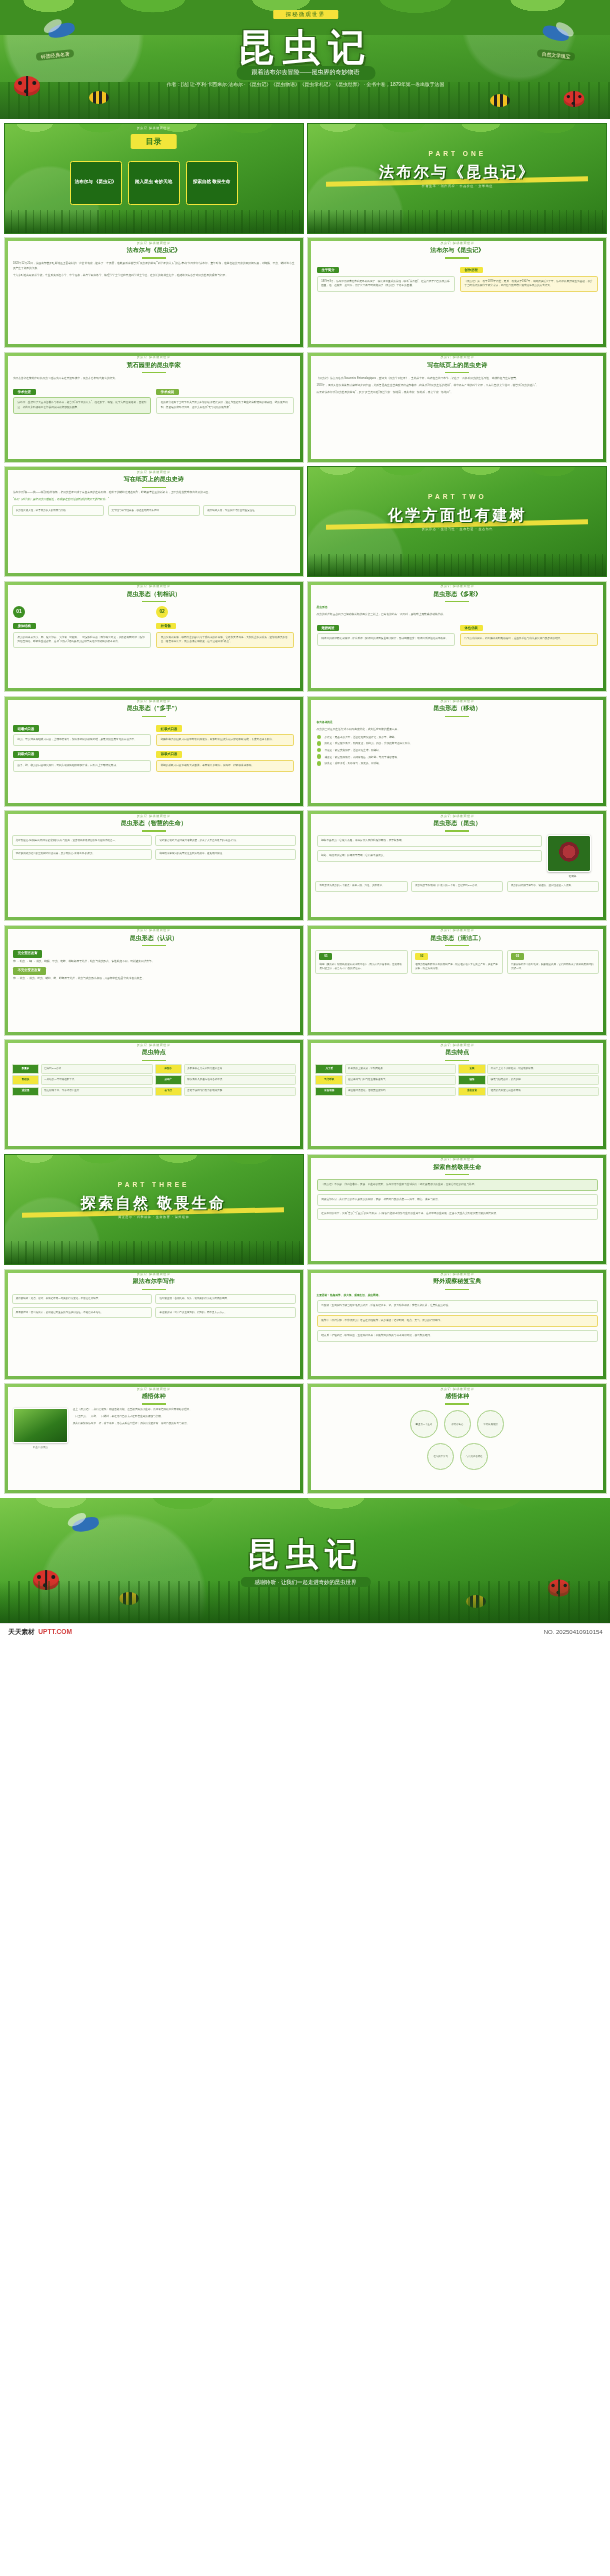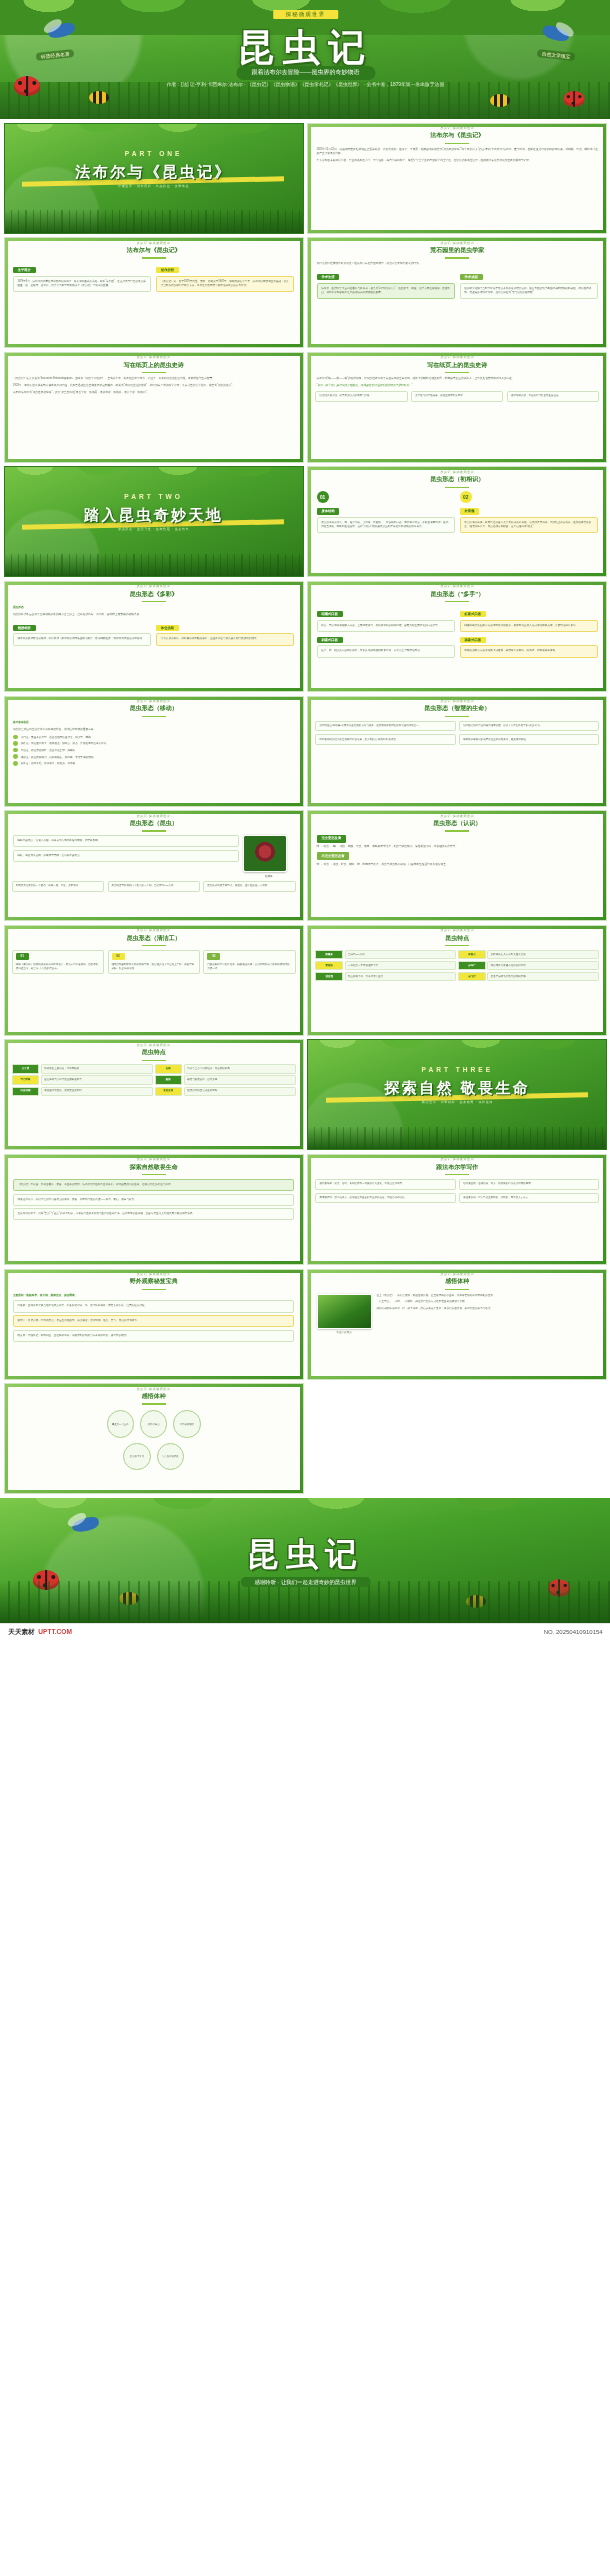--- a/index.html
+++ b/index.html
@@ -292,20 +292,32 @@
     <div class="hero-ribbon">探秘微观世界</div>
     <div class="hero-title">昆虫记</div>
     <div class="hero-sub">跟着法布尔去冒险——昆虫界的奇妙物语</div>
     <div class="hero-meta">作者：[法] 让-亨利·卡西米尔·法布尔  ·  《昆虫记》《昆虫物语》《昆虫学札记》《昆虫世界》  ·  全书十卷，1879年第一卷出版于法国</div>
     <div class="hero-badge-l">科普经典名著</div>
     <div class="hero-badge-r">自然文学瑰宝</div>
   </div>
 
   <div class="grid">
 
+    <div class="slide green">
+      <div class="topbar" style="color:#e6f6d2">昆虫记 探秘微观世界</div>
+      <div class="toc-head">目录</div>
+      <div class="toc-cards">
+        <div class="toc-card">法布尔与
+《昆虫记》</div>
+        <div class="toc-card">踏入昆虫
+奇妙天地</div>
+        <div class="toc-card">探索自然
+敬畏生命</div>
+      </div>
+    </div>
 
     <div class="slide green">
       <div class="yellow-strip"></div>
       <div class="part-tag">PART ONE</div>
       <div class="part-title">法布尔与《昆虫记》</div>
       <div class="part-en">作者生平 · 创作历程 · 作品价值 · 文学地位</div>
     </div>
 
     <div class="slide white">
       <div class="frame"></div>
@@ -377,21 +389,21 @@
       <div class="row3" style="margin-top:1.8px">
         <div class="minibox">以虫性反观人性，赋予昆虫以人的情感与品格</div>
         <div class="minibox">文学性与科学性兼备，叙述生动而不失严谨</div>
         <div class="minibox">观察细致入微，实验设计巧妙且可重复验证</div>
       </div>
     </div>
 
     <div class="slide green">
       <div class="yellow-strip"></div>
       <div class="part-tag">PART TWO</div>
-      <div class="part-title">踏入昆虫奇妙天地</div>
+      <div class="part-title">化学方面也有建树</div>
       <div class="part-en">昆虫形态 · 生活习性 · 生存智慧 · 生态角色</div>
     </div>
 
     <div class="slide white">
       <div class="frame"></div>
       <div class="topbar">昆虫记 探秘微观世界</div>
       <div class="s-title">昆虫形态（初相识）</div>
       <div class="rule"></div>
       <div class="two-col">
         <div class="col">

